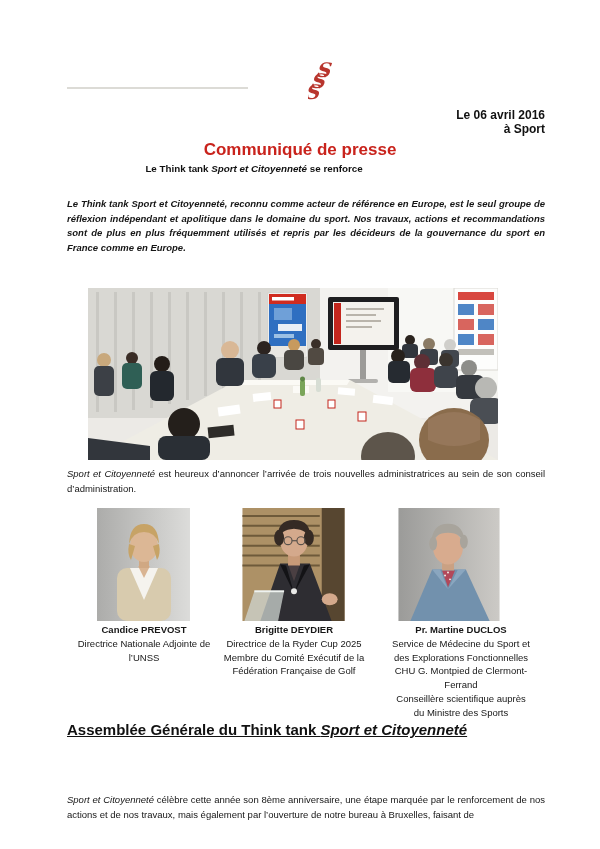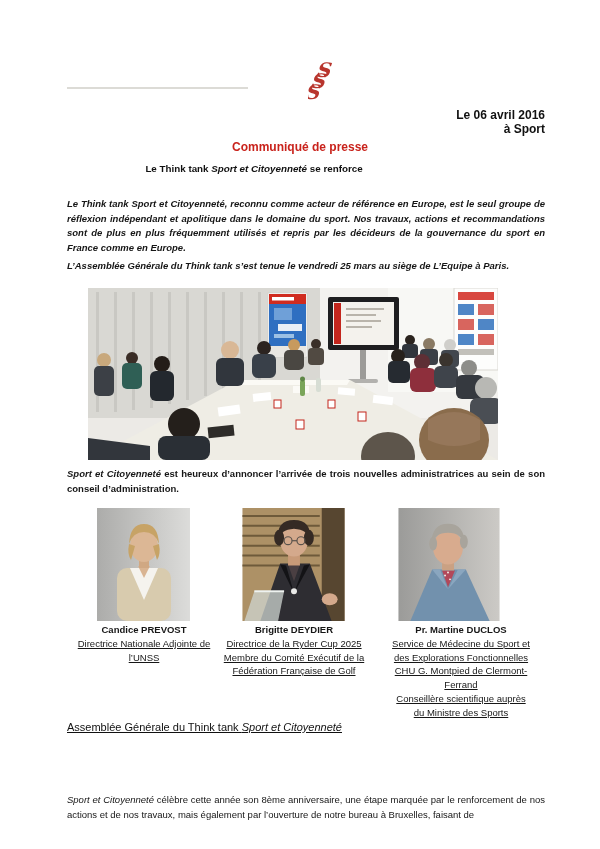--- a/index.html
+++ b/index.html
@@ -12,46 +12,46 @@
   
   .logo{position:absolute;top:60px;left:308px;display:flex;align-items:flex-start;gap:7px;}
   .logo-block{display:flex;flex-direction:column;align-items:center;line-height:14px;}
   .logo-line{font-weight:bold;font-size:14px;letter-spacing:0;color:#b8352d;white-space:nowrap;}
   .logo-line .alt{color:#a8a49f;}
   .logo-tagline{font-size:5.2px;color:#a8a49f;margin-top:2px;letter-spacing:.4px;white-space:nowrap;}
   .logo-icon{width:32px;height:44px;}
 
   .dateline{position:absolute;top:108px;right:55px;text-align:right;font-weight:bold;font-size:12px;line-height:14px;color:#111;}
 
-  .h-press{position:absolute;top:140px;left:0;width:600px;text-align:center;font-weight:bold;font-size:12px;color:#c9231c;}
+  .h-press{position:absolute;top:140px;left:0;width:600px;text-align:center;font-weight:bold;font-size:17px;color:#c9231c;}
   .h-sub{position:absolute;top:163px;left:0;width:508px;text-align:center;font-weight:bold;font-size:9.8px;color:#111;}
 
   .para{position:absolute;left:67px;width:478px;font-size:9.5px;line-height:14.6px;text-align:justify;color:#161616;}
   .bi{font-weight:bold;font-style:italic;}
-  .b{font-weight:bold;}
+  .b{font-weight:normal;}
   .i{font-style:italic;}
   .p1{top:197px;}
   .p2{top:259px;}
   .p3{top:467px;}
   .p4{top:749px;margin-top:44px;}
 
   .meeting-photo{position:absolute;left:88px;top:288px;width:410px;height:172px;}
   .portrait{position:absolute;top:508px;height:113px;}
   .portrait.p-a{left:97px;width:93px;}
   .portrait.p-b{left:242px;width:103px;}
   .portrait.p-c{left:398px;width:102px;}
 
   .caption{position:absolute;top:623px;width:180px;text-align:center;font-size:9.5px;line-height:13.8px;color:#161616;}
   .caption .name{font-weight:bold;}
-  .caption .roles{white-space:pre-line;text-decoration:underline;}
+  .caption .roles{white-space:pre-line;}
   .cap-a{left:54px;text-align:center;}
   .cap-b{left:204px;}
   .cap-c{left:371px;}
 
-  .section-heading{position:absolute;left:67px;top:721px;font-size:11px;font-weight:normal;text-decoration:underline;color:#111;}
+  .section-heading{position:absolute;left:67px;top:721px;font-size:15px;font-weight:bold;text-decoration:underline;color:#111;}
 </style>
 </head>
 <body>
 
 <div class="page">
 
   <div class="rule-top"></div>
 
   <div class="logo">
     <svg class="logo-icon" viewBox="0 0 32 44">
@@ -65,21 +65,20 @@
 
   <div class="dateline">
     <div>Le 06 avril 2016</div>
     <div>à  Sport</div>
   </div>
 
   <div class="h-press">Communiqué de presse</div>
   <div class="h-sub"><span>Le Think tank </span><span class="i">Sport et Citoyenneté</span><span> se renforce</span></div>
 
   <div class="para p1 bi">Le Think tank Sport et Citoyenneté, reconnu comme acteur de référence en Europe, est le seul groupe de réflexion indépendant et apolitique dans le domaine du sport. Nos travaux, actions et recommandations sont de plus en plus fréquemment utilisés et repris par les décideurs de la gouvernance du sport en France comme en Europe.</div>
-  <div class="para p2 bi">L’Assemblée Générale du Think tank s’est tenue le vendredi 25 mars au siège de L’Equipe à Paris.</div>
 
   <svg class="meeting-photo" viewBox="0 0 410 172">
     <rect width="410" height="172" fill="#eceae6"></rect>
     <rect x="0" y="0" width="410" height="16" fill="#f6f5f2"></rect>
 
     <rect x="0" y="0" width="232" height="130" fill="#d9d8d3"></rect>
     <g fill="#c9c8c3">
       <rect x="8" y="4" width="3" height="120"></rect>
         <rect x="26" y="4" width="3" height="120"></rect>
       <rect x="44" y="4" width="3" height="118"></rect>

